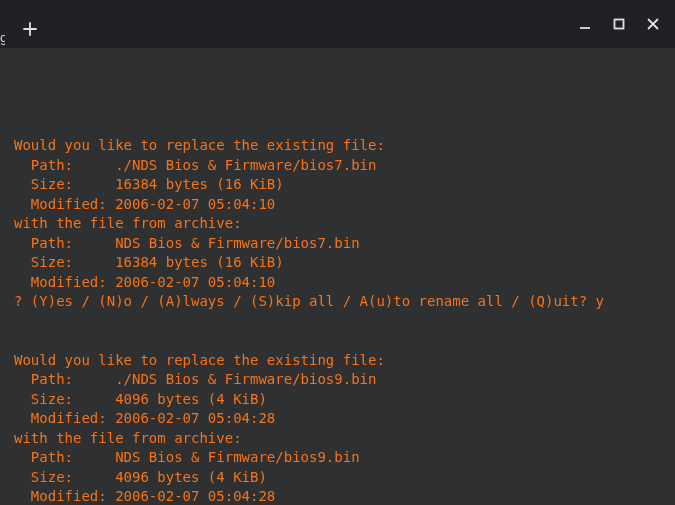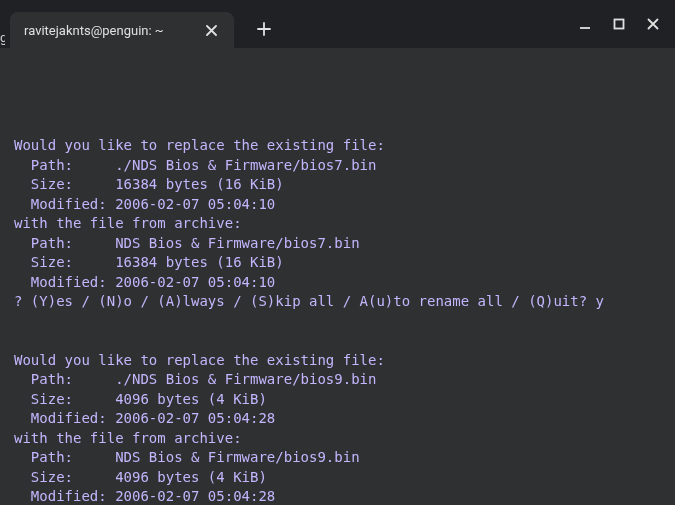--- a/index.html
+++ b/index.html
@@ -91,45 +91,37 @@
       align-items: center;
       justify-content: center;
     }
     .win-btn svg {
       display: block;
     }
     .terminal {
       background: #2e3032;
       height: calc(505px - 48px);
       padding: 10px 14px;
-      color: #c4b5fd;
+      color: #f97316;
       font-family: "DejaVu Sans Mono", "Liberation Mono", Consolas, monospace;
       font-size: 14px;
       line-height: 19.5px;
       white-space: pre;
       overflow: hidden;
     }
     .line {
       min-height: 19.5px;
     }
   </style>
 </head>
 <body>
 
 <div class="edge-glimpse">g</div>
 
 <div class="titlebar">
-  <div class="tab">
-    <span class="tab-title">ravitejaknts@penguin: ~</span>
-    <span class="tab-close">
-      <svg width="11" height="11" viewBox="0 0 11 11">
-          <path d="M1 1 L10 10 M10 1 L1 10" stroke="#e0e0e0" stroke-width="1.8" stroke-linecap="round"></path>
-        </svg>
-    </span>
-  </div>
   <div class="new-tab">
     <svg width="14" height="14" viewBox="0 0 14 14">
         <path d="M7 1 L7 13 M1 7 L13 7" stroke="#e0e0e0" stroke-width="1.8" stroke-linecap="round"></path>
       </svg>
   </div>
   <div class="spacer"></div>
   <div class="window-controls">
     <div class="win-btn">
       <svg width="12" height="12" viewBox="0 0 12 12">
           <path d="M1 10 L11 10" stroke="#e0e0e0" stroke-width="1.8"></path>

